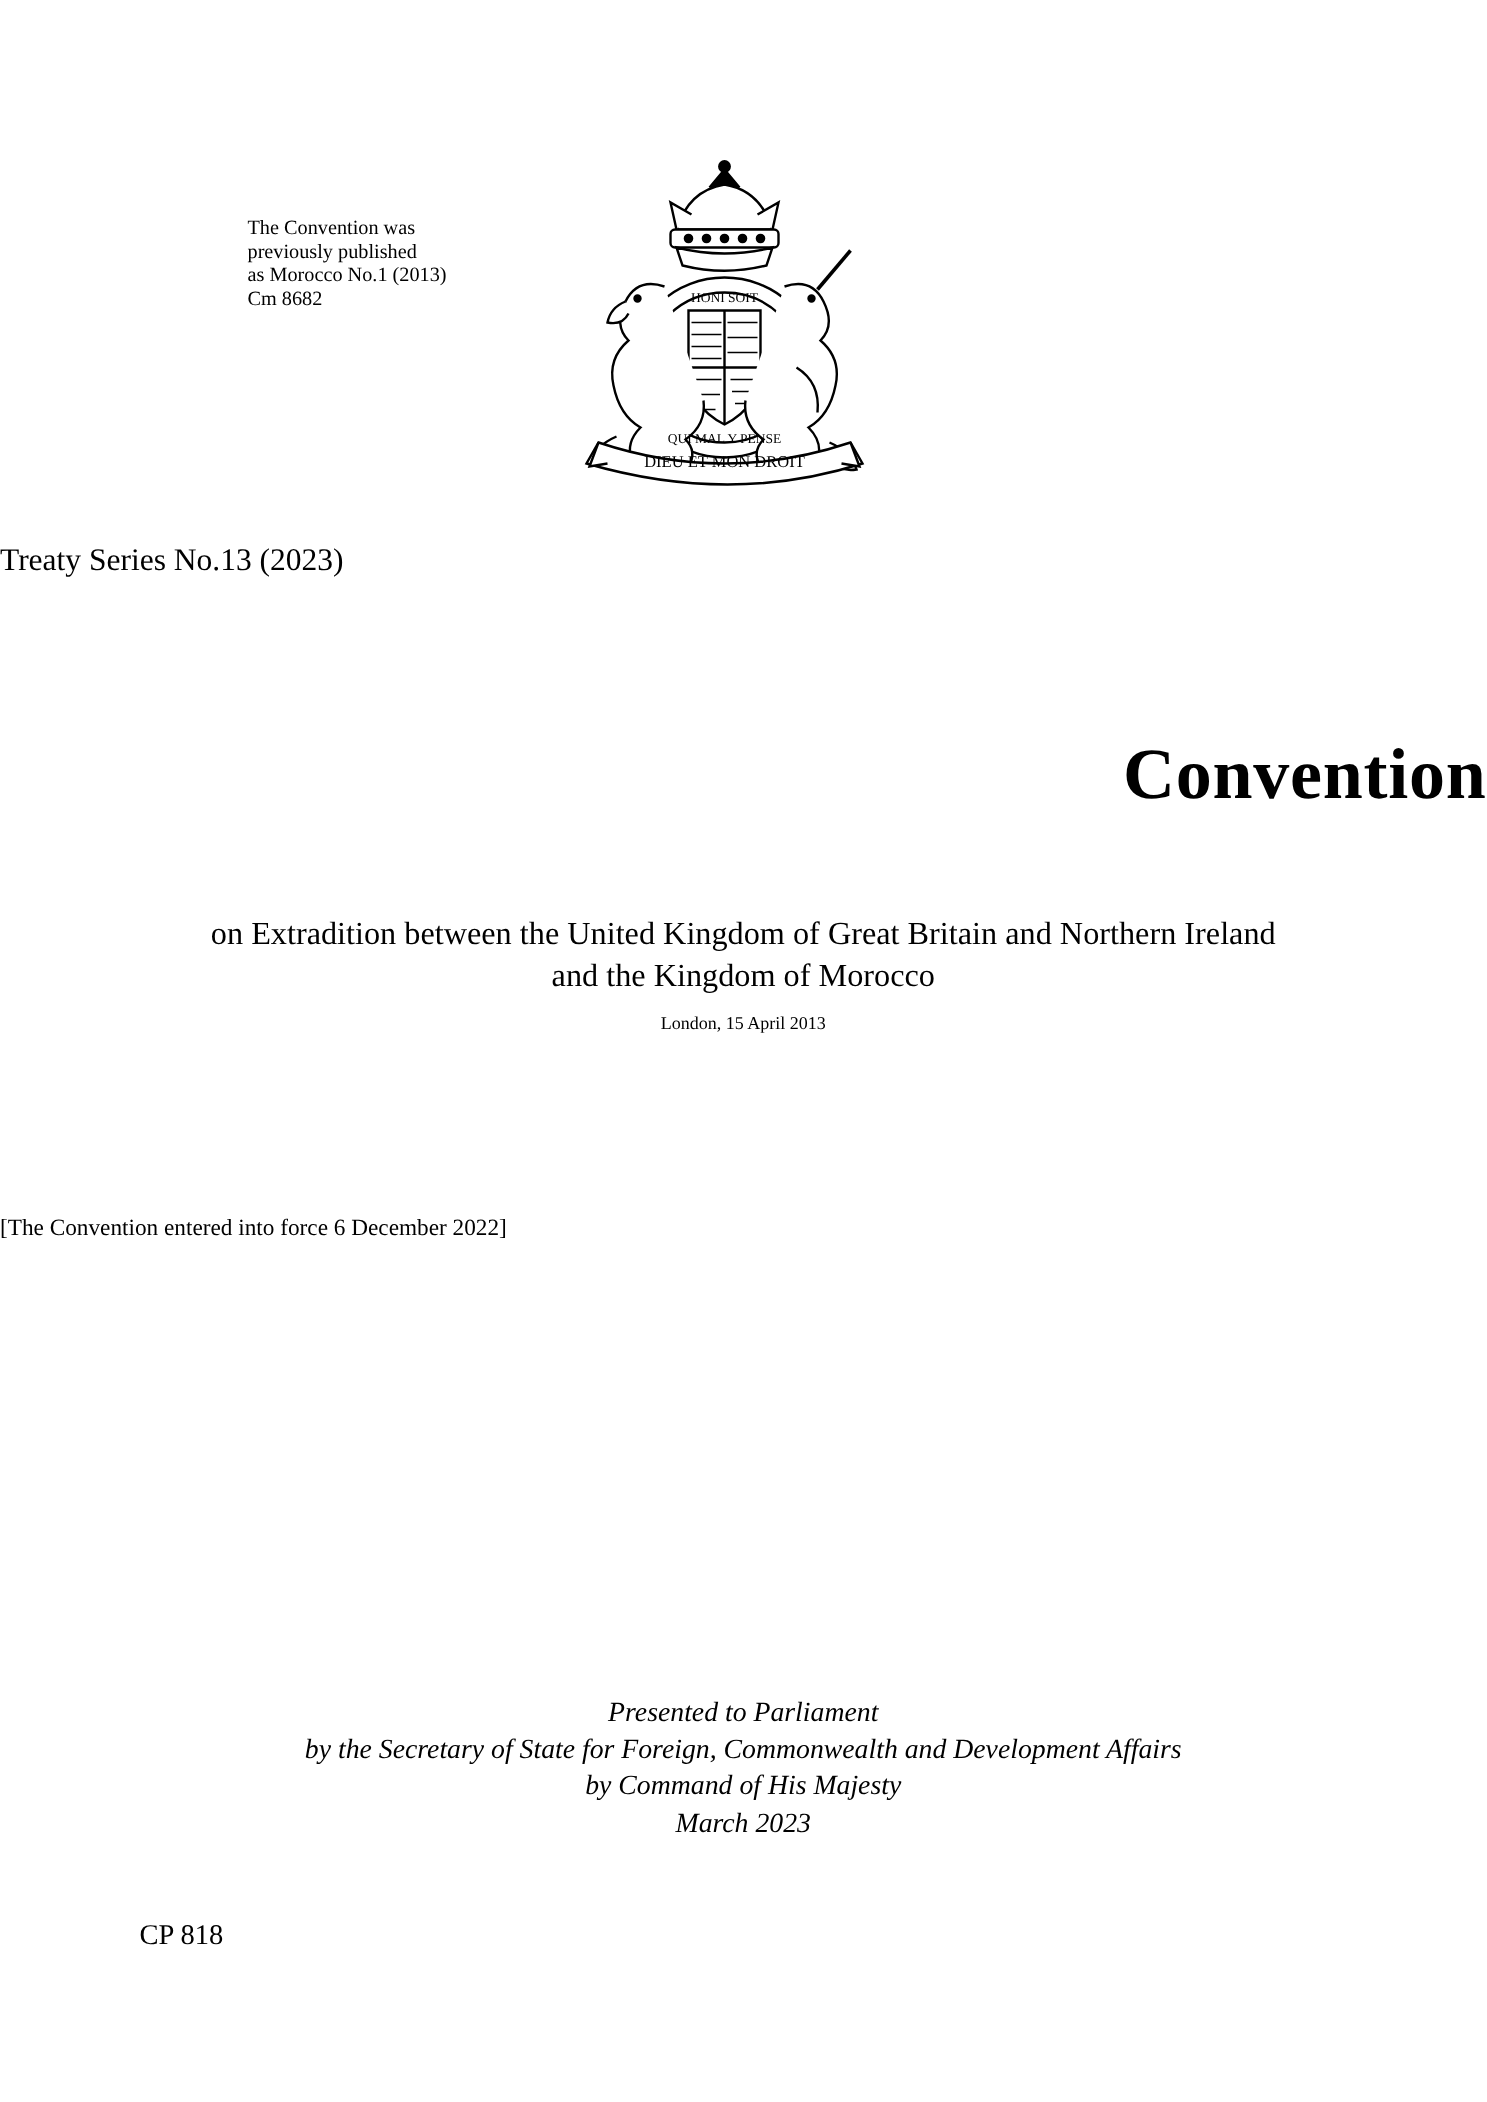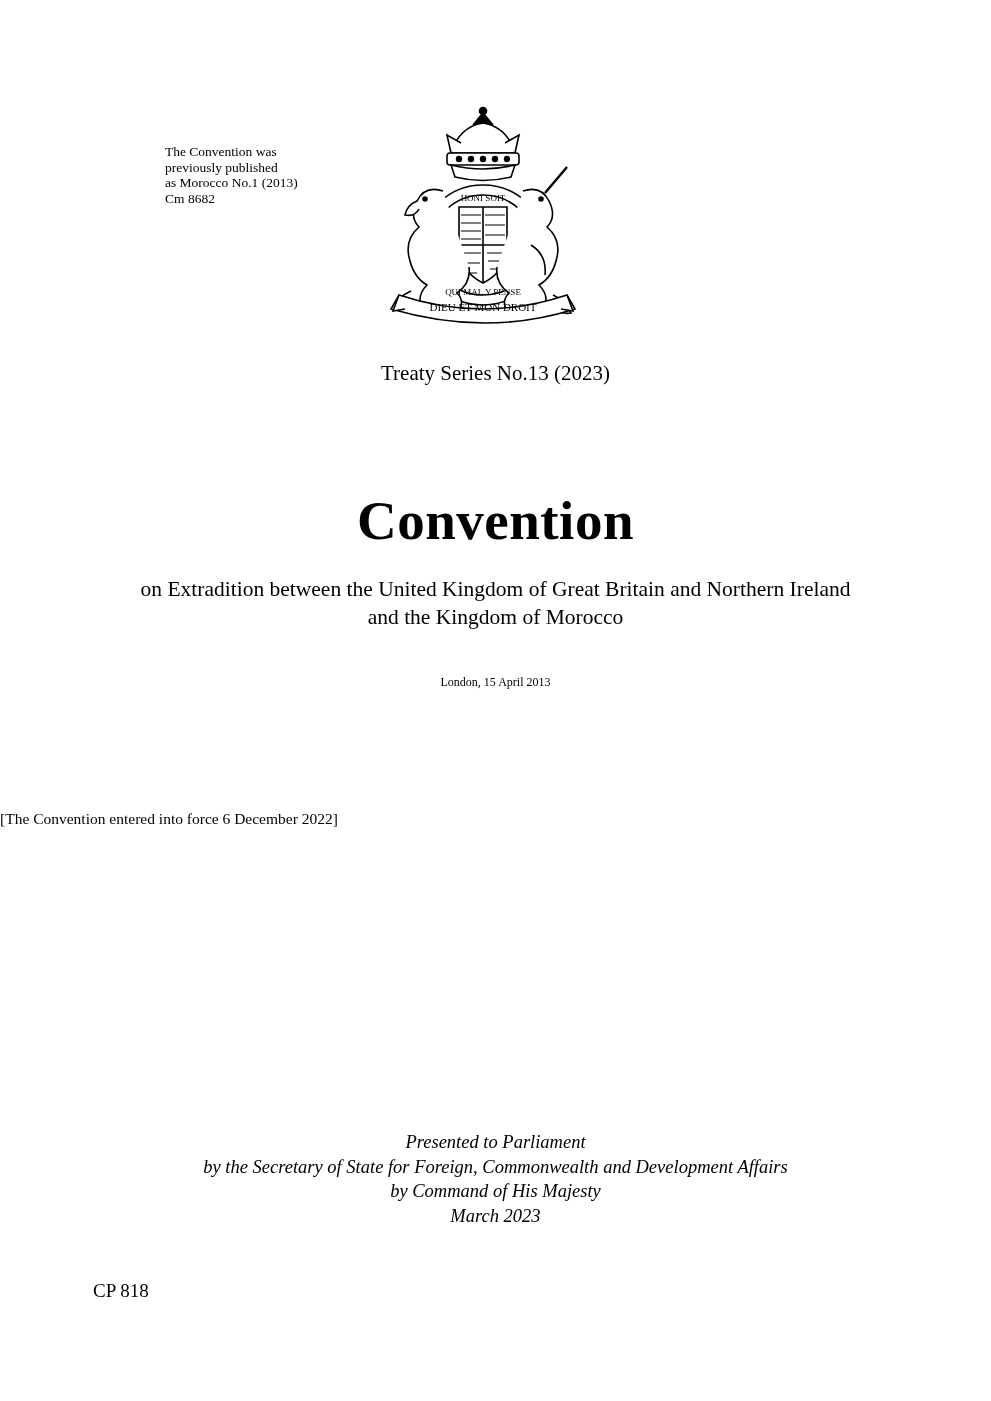--- a/index.html
+++ b/index.html
@@ -44,42 +44,42 @@
     height: 245px;
   }
   .arms svg { display: block; width: 100%; height: 100%; }
 
   
   .series {
     position: absolute;
     left: 0;
     right: 0;
     top: 361px;
-    text-align: center;
+    text-align: left;
     font-size: 21px;
   }
 
   
   .doc-title {
     position: absolute;
     left: 0;
     right: 0;
     top: 489px;
-    text-align: center;
-    font-size: 55px;
+    text-align: right;
+    font-size: 48px;
     font-weight: bold;
     letter-spacing: 0.5px;
   }
 
   
   .doc-subtitle {
     position: absolute;
     left: 100px;
     right: 100px;
-    top: 575px;
+    top: 608px;
     text-align: center;
     font-size: 21.5px;
     line-height: 28px;
   }
 
   
   .place-date {
     position: absolute;
     left: 0;
     right: 0;

